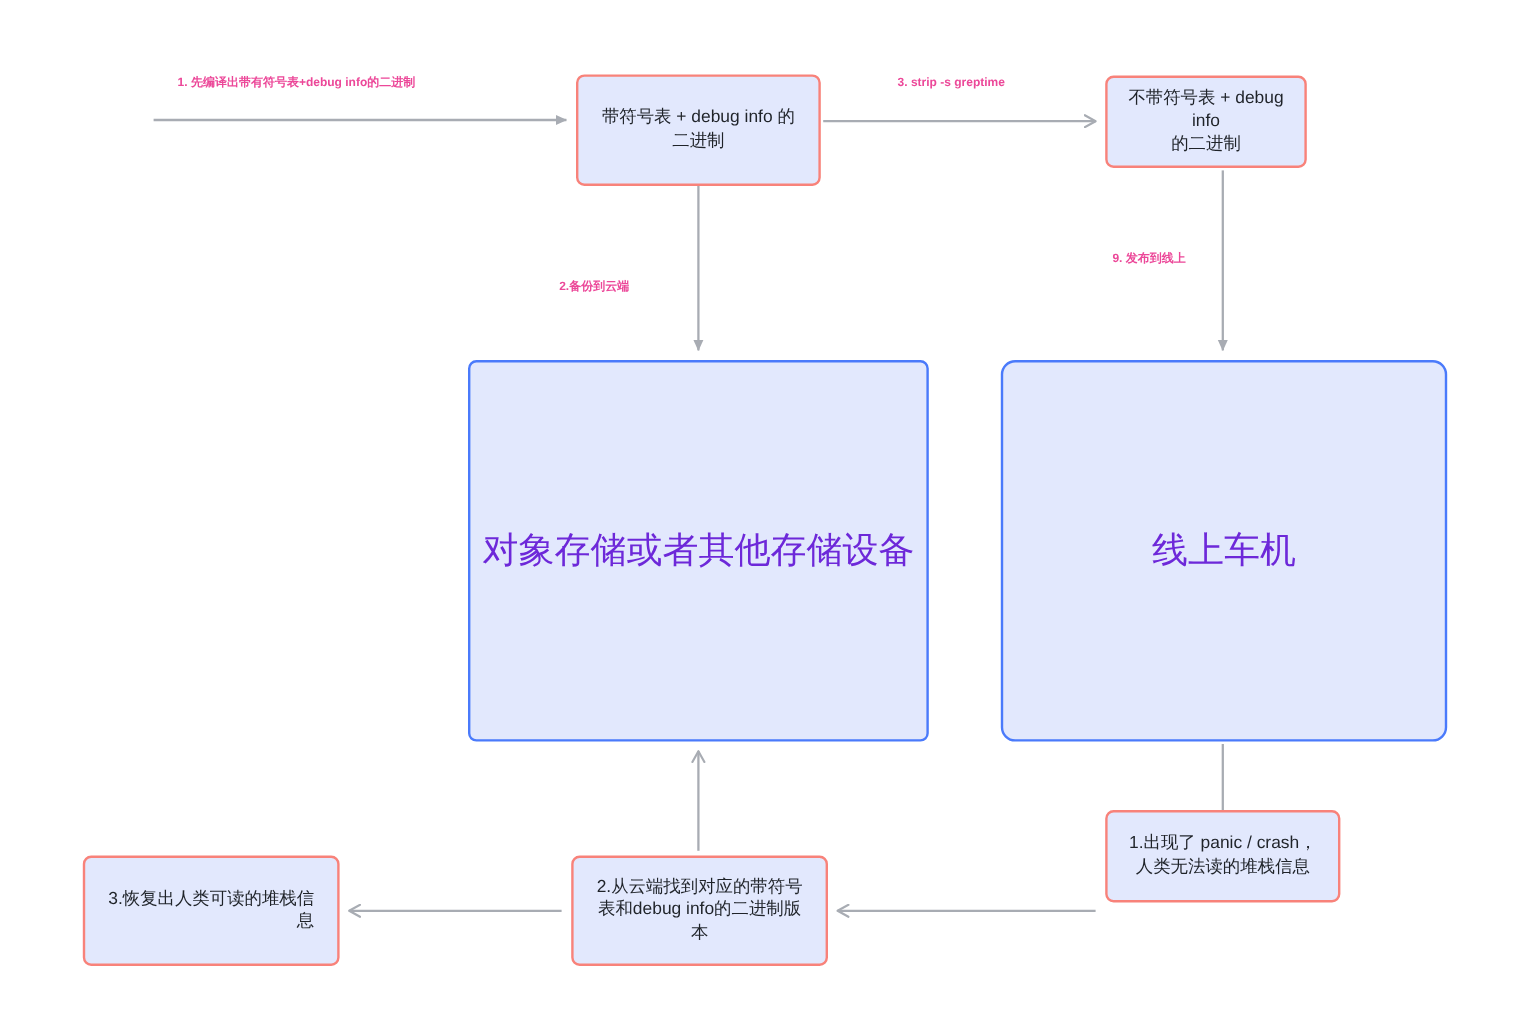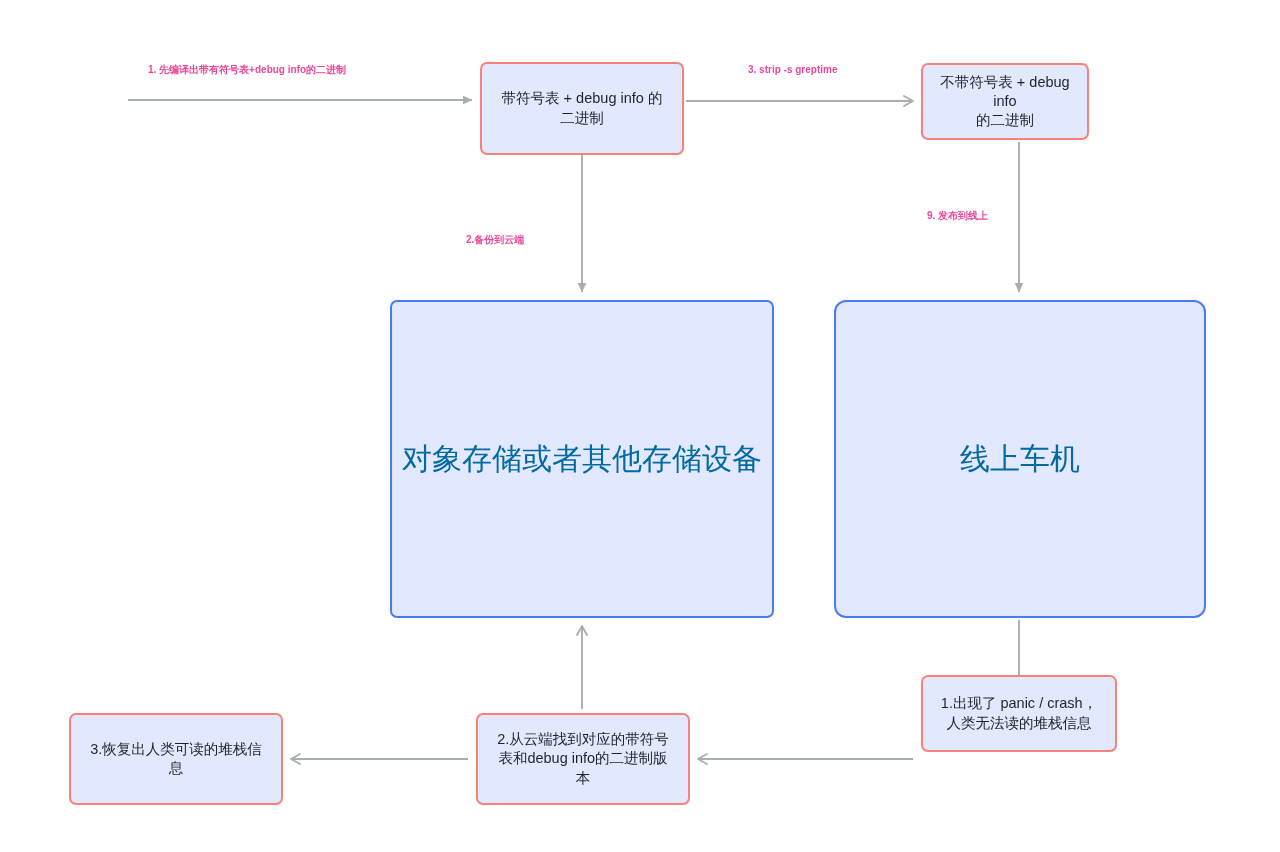--- a/index.html
+++ b/index.html
@@ -42,21 +42,21 @@
   .node.small {
     border: 2px solid #f8827a;
     border-radius: 7px;
     font-size: 14.5px;
     color: #1f2329;
   }
   .node.big {
     border: 2px solid #4a7afb;
     border-radius: 7px;
     font-size: 30px;
-    color: #0369a1;
+    color: #6d28d9;
   }
   .edge-label {
     position: absolute;
     font-size: 10px;
     color: #ec4899;
     white-space: nowrap;
     line-height: 1.2;
     font-weight: bold;
   }
 </style>
@@ -86,21 +86,21 @@
       </g>
   </svg>
 
   <div id="nodes-layer">
       <div class="node small" style="left: 480px; top: 62px; width: 204px; height: 93px;">带符号表 + debug info 的
 二进制</div>
       <div class="node small" style="left: 921px; top: 63px; width: 168px; height: 77px;">不带符号表 + debug info
 的二进制</div>
       <div class="node big" style="left: 390px; top: 300px; width: 384px; height: 318px;">对象存储或者其他存储设备</div>
       <div class="node big" style="left: 834px; top: 300px; width: 372px; height: 318px; border-radius: 12px;">线上车机</div>
-      <div class="node small" style="left: 69px; top: 713px; width: 214px; height: 92px;">3.恢复出人类可读的堆栈信
+      <div class="node small" style="left: 69px; top: 713px; width: 214px; height: 92px; text-align: right;">3.恢复出人类可读的堆栈信
 息</div>
       <div class="node small" style="left: 476px; top: 713px; width: 214px; height: 92px;">2.从云端找到对应的带符号
 表和debug info的二进制版
 本</div>
       <div class="node small" style="left: 921px; top: 675px; width: 196px; height: 77px;">1.出现了 panic / crash，
 人类无法读的堆栈信息</div>
     </div>
   <div id="labels-layer">
       <div class="edge-label" style="left: 148px; top: 64px;">1. 先编译出带有符号表+debug info的二进制</div>
       <div class="edge-label" style="left: 720px; top: 64px; margin-left: 28px;">3. strip -s greptime</div>

